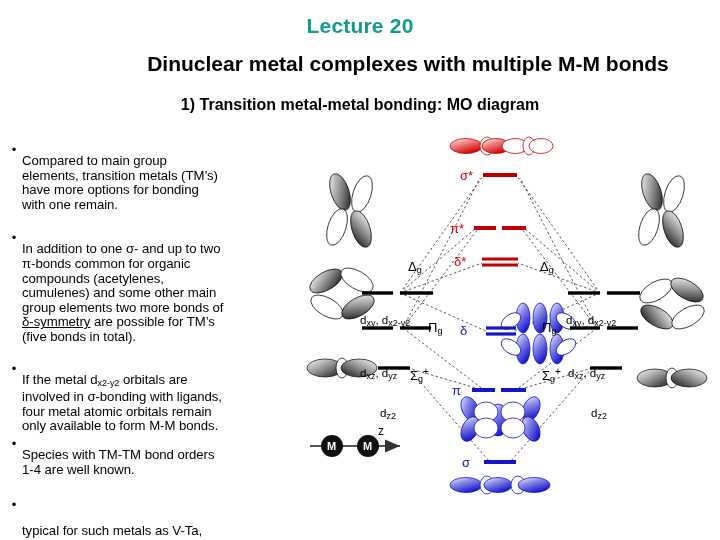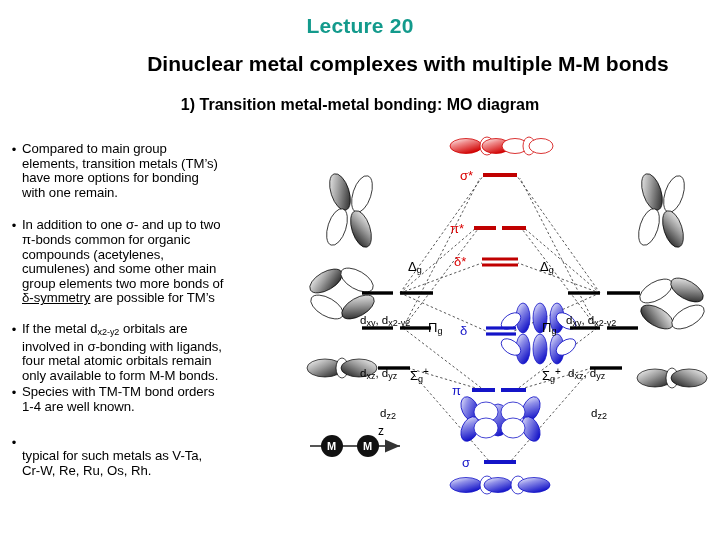--- a/index.html
+++ b/index.html
@@ -23,21 +23,21 @@
     font-size:16px;font-weight:bold;color:#000;margin-top:8px;
   }
 
   
   .bullets{position:absolute;left:6px;top:142px;width:300px;}
   .bullet{display:flex;align-items:flex-start;margin-bottom:14px;}
   .bullet .dot{
     width:16px;flex:0 0 16px;font-size:13px;line-height:15px;text-align:center;
   }
   .bullet .btext{
-    font-size:13.2px;line-height:14.6px;letter-spacing:-0.05px;
+    font-size:13.2px;line-height:14.6px;letter-spacing:-0.05px;margin-top:12px;
   }
   .u{text-decoration:underline;}
   sub{font-size:9px;vertical-align:-2px;}
 
   
   #mo{position:absolute;left:300px;top:128px;width:420px;height:400px;}
   #mo svg{position:absolute;left:0;top:0;}
   .lbl{position:absolute;font-size:13px;line-height:13px;white-space:nowrap;}
   .lbl-small{position:absolute;font-size:11.5px;line-height:12px;white-space:nowrap;margin-top:36px;}
   .red{color:#d90000;}
@@ -67,20 +67,21 @@
 
     <div class="bullet" style="margin-bottom:16px;">
       <div class="dot">•</div>
       <div class="btext">
         <span>In addition to one σ- and up to two</span><br>
         <span>π-bonds common for organic</span><br>
         <span>compounds (acetylenes,</span><br>
         <span>cumulenes) and some other main</span><br>
         <span>group elements two more bonds of</span><br>
         <span class="u">δ-symmetry</span><span> are possible for TM’s</span><br>
+        <span>(five bonds in total).</span>
       </div>
     </div>
 
     <div class="bullet" style="margin-bottom:2px;">
       <div class="dot">•</div>
       <div class="btext">
         <span>If the metal d<sub>x2-y2</sub> orbitals are</span><br>
         <span>involved in σ-bonding with ligands,</span><br>
         <span>four metal atomic orbitals remain</span><br>
         <span>only available to form M-M bonds.</span>

